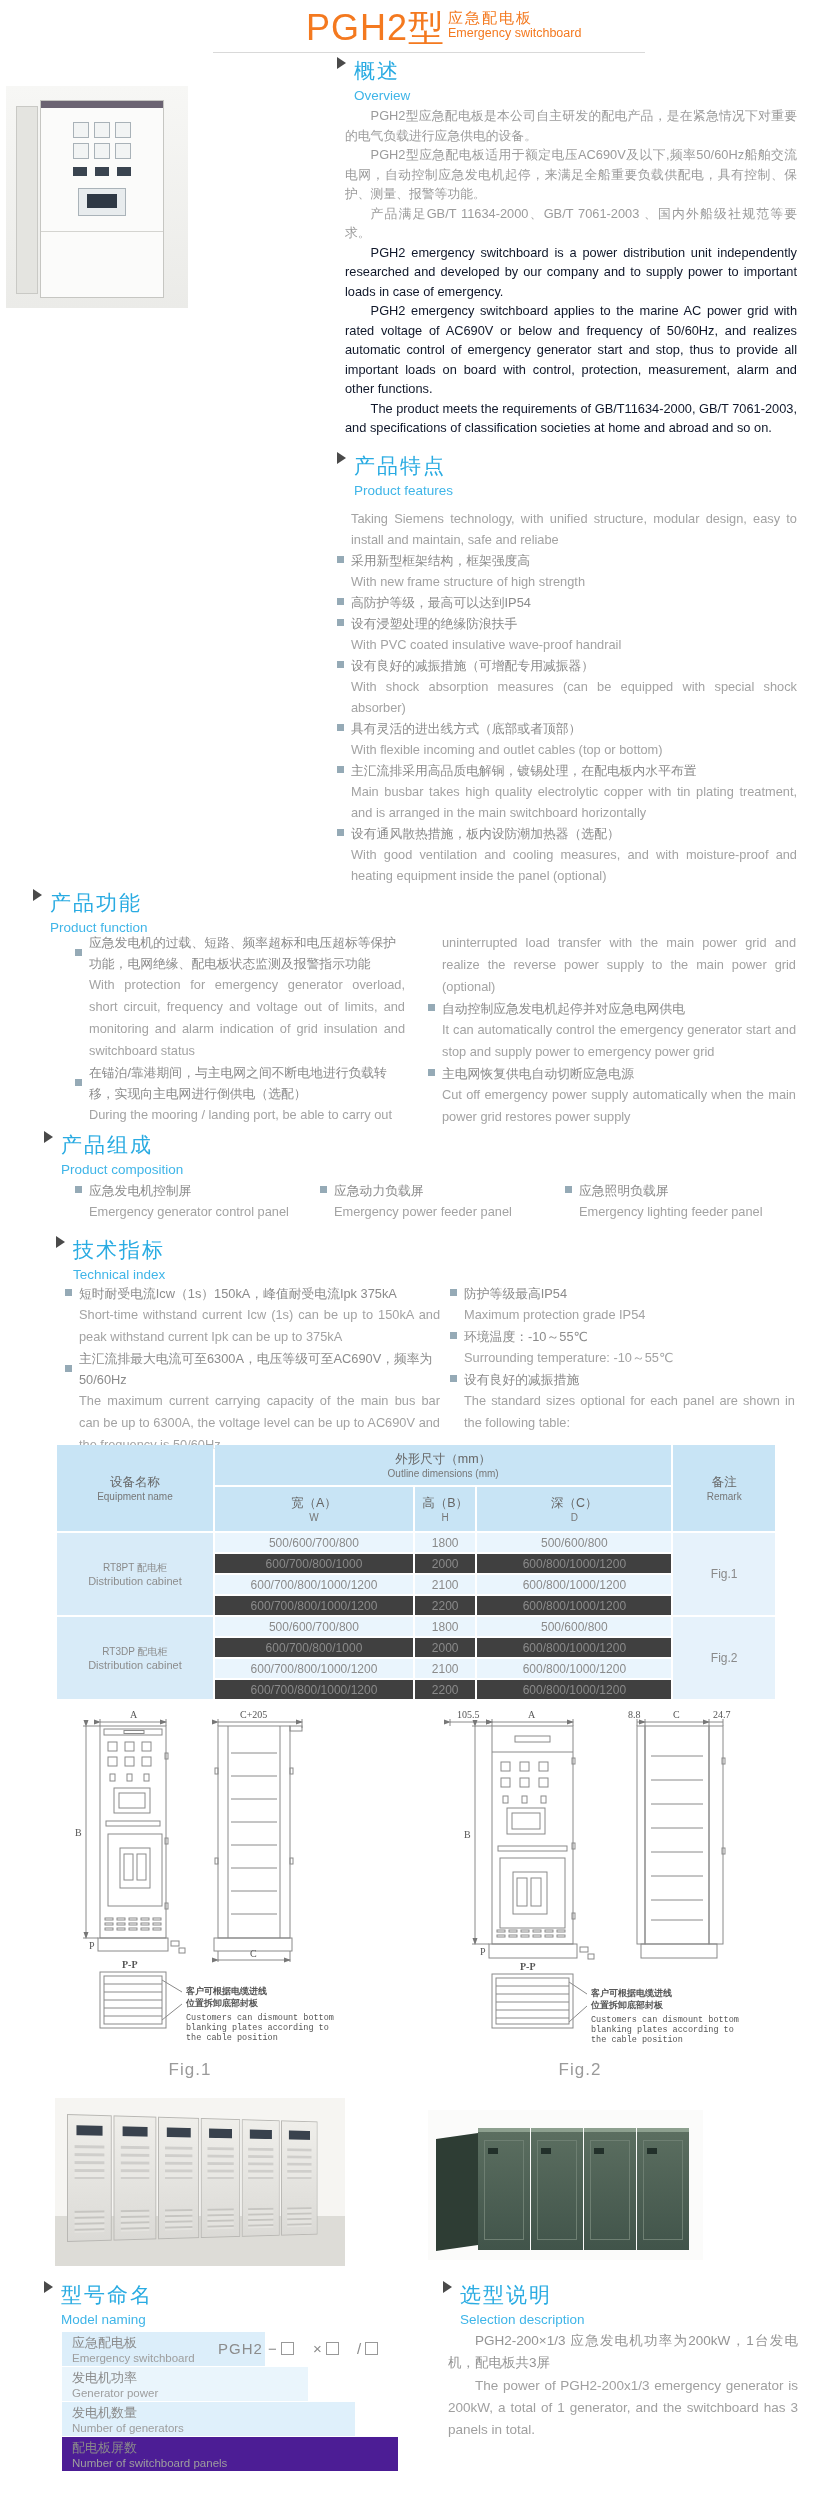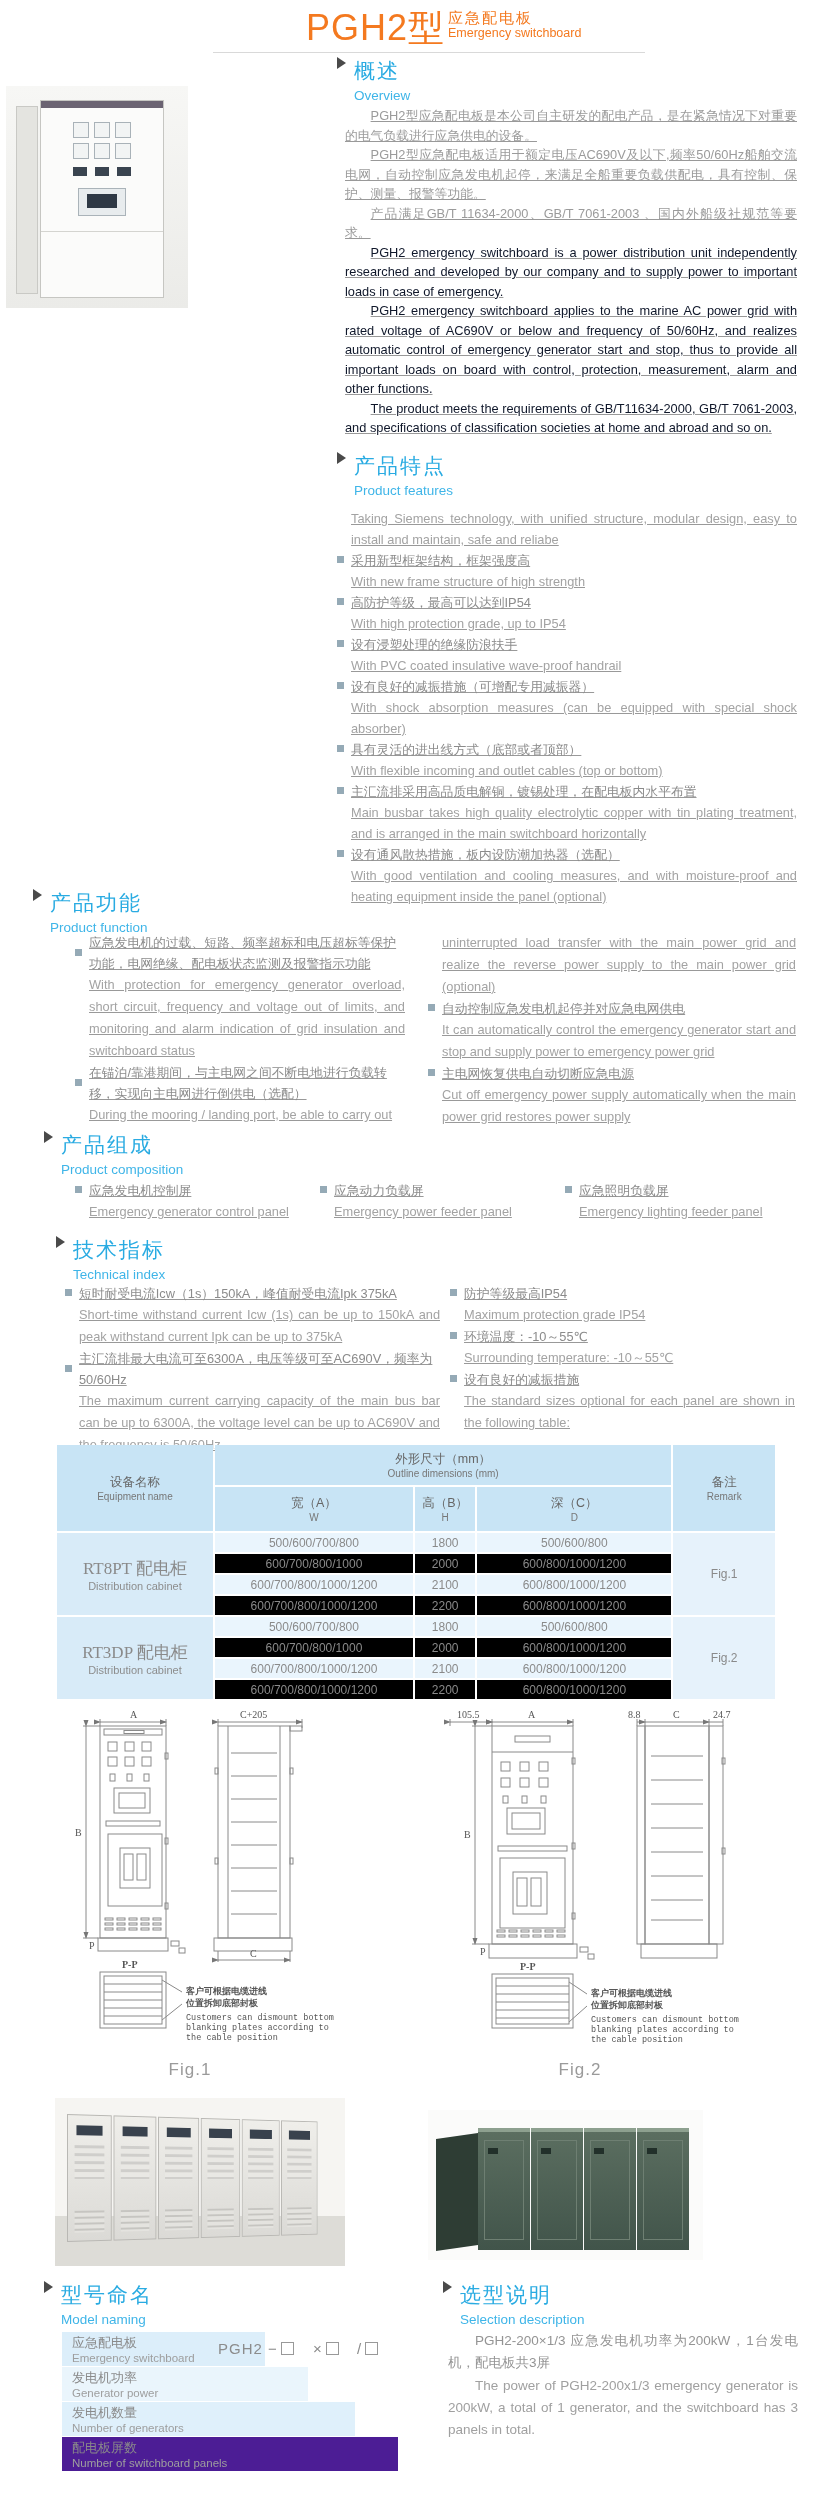--- a/index.html
+++ b/index.html
@@ -30,36 +30,36 @@
   .cab .top{height:7px;background:#6b6372;}
   .cab .grid{display:grid;grid-template-columns:repeat(3,16px);gap:5px;justify-content:center;margin-top:14px;}
   .cab .grid div{height:14px;border:1px solid #a9b2b8;background:#f2f4f4;}
   .cab .minis{display:flex;gap:8px;justify-content:center;margin-top:8px;}
   .cab .minis div{width:14px;height:9px;background:#3a4450;}
   .cab .disp{width:46px;height:26px;border:1px solid #aab3b9;background:#e8ecee;margin:12px auto 0;}
   .cab .disp div{width:30px;height:14px;background:#2f3945;margin:5px auto 0;}
   .cab .split{position:absolute;left:0;right:0;top:130px;height:1px;background:#d4d4d0;}
   .sliver{position:absolute;left:10px;top:20px;width:20px;height:186px;background:#e4e4e0;border:1px solid #c9c9c5;}
   
-  .col{position:absolute;text-decoration:underline;}
+  .col{position:absolute;}
   
   table.dim{position:absolute;left:55px;top:1443px;width:722px;border-collapse:separate;border-spacing:2px;}
   table.dim th,table.dim td{padding:0;text-align:center;vertical-align:middle;font-weight:normal;}
   table.dim th{background:#c8e4f5;color:#666;}
   table.dim .h1{height:40px;}
   table.dim .h2{height:44px;}
   table.dim th .c1{font-size:12.5px;}
   table.dim th .c2{font-size:10px;color:#777;}
   table.dim td{font-size:12px;color:#8a8a8a;height:19px;}
   td.namec{background:#d8ebf8;color:#777;}
-  td.namec .c1{font-size:17px;font-family:Liberation Serif, serif;}
+  td.namec .c1{font-size:10px;}
   td.namec .c2{font-size:11px;color:#8d8d8d;}
   td.remc{background:#e6f2fb;font-size:12.5px;color:#8a8a8a;}
   tr.ra td.v{background:#eaf5fd;}
-  tr.rb td.v{background:#000000;}
+  tr.rb td.v{background:#404040;}
   
   .fig-svg{position:absolute;}
   .figcap{position:absolute;width:80px;text-align:center;font-size:17px;color:#9a9a9a;letter-spacing:1px;}
   .note-cn{font-size:9px;fill:#555;font-weight:bold;}
   .note-en{font-size:8.5px;fill:#555;font-family:"Liberation Mono","DejaVu Sans Mono",monospace;}
   .dimlbl{font-size:10px;fill:#555;font-family:"Liberation Serif","DejaVu Serif",serif;}
   
   .photo2{position:absolute;left:55px;top:2098px;width:290px;height:168px;background:linear-gradient(180deg,#f6f5f2 70%,#dddcd7 70%);overflow:hidden;}
   .prow{position:absolute;left:12px;top:16px;display:flex;transform:perspective(700px) rotateY(18deg);transform-origin:left center;}
   .wcab{width:46px;height:126px;margin-right:2px;background:linear-gradient(180deg,#efeeea,#dbdad6);border:1px solid #b8b7b3;position:relative;}
@@ -152,21 +152,20 @@
           <span class="sq"></span>
           <span>采用新型框架结构，框架强度高</span>
         </div>
         <div class="fen">With new frame structure of high strength</div>
       </div>
     <div>
         <div class="fcn">
           <span class="sq"></span>
           <span>高防护等级，最高可以达到IP54</span>
         </div>
-        <div class="fen">With high protection grade, up to IP54</div>
       </div>
     <div>
         <div class="fcn">
           <span class="sq"></span>
           <span>设有浸塑处理的绝缘防浪扶手</span>
         </div>
         <div class="fen">With PVC coated insulative wave-proof handrail</div>
       </div>
     <div>
         <div class="fcn">

